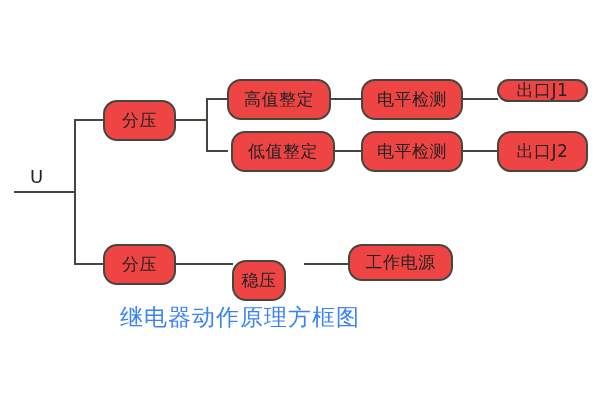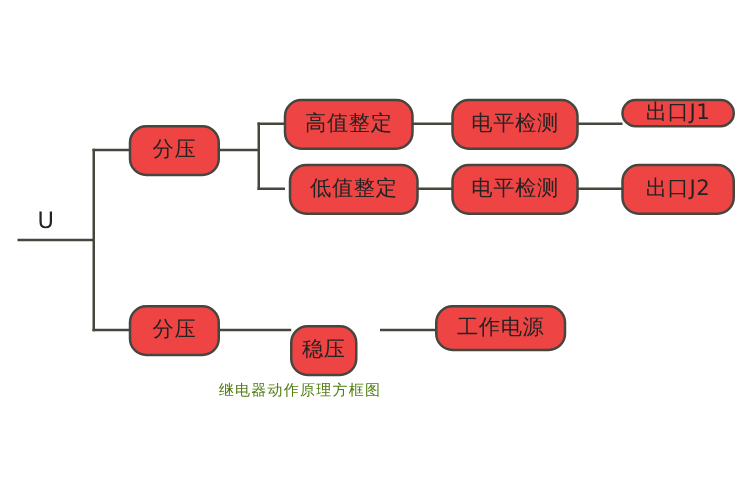--- a/index.html
+++ b/index.html
@@ -50,22 +50,22 @@
     line-height: 1;
     white-space: nowrap;
     font-family: "DejaVu Sans", "Liberation Sans", sans-serif;
   }
   .figure-caption {
     position: absolute;
     left: 0;
     top: 306px;
     width: 480px;
     text-align: center;
-    color: #4d7c0f;
-    font-size: 12px;
+    color: #3b82f6;
+    font-size: 23px;
     letter-spacing: 1px;
     line-height: 1;
     white-space: nowrap;
     font-family: "DejaVu Sans", "Liberation Sans", sans-serif;
   }
 </style>
 </head>
 <body>
 
 <div id="diagram-root">

